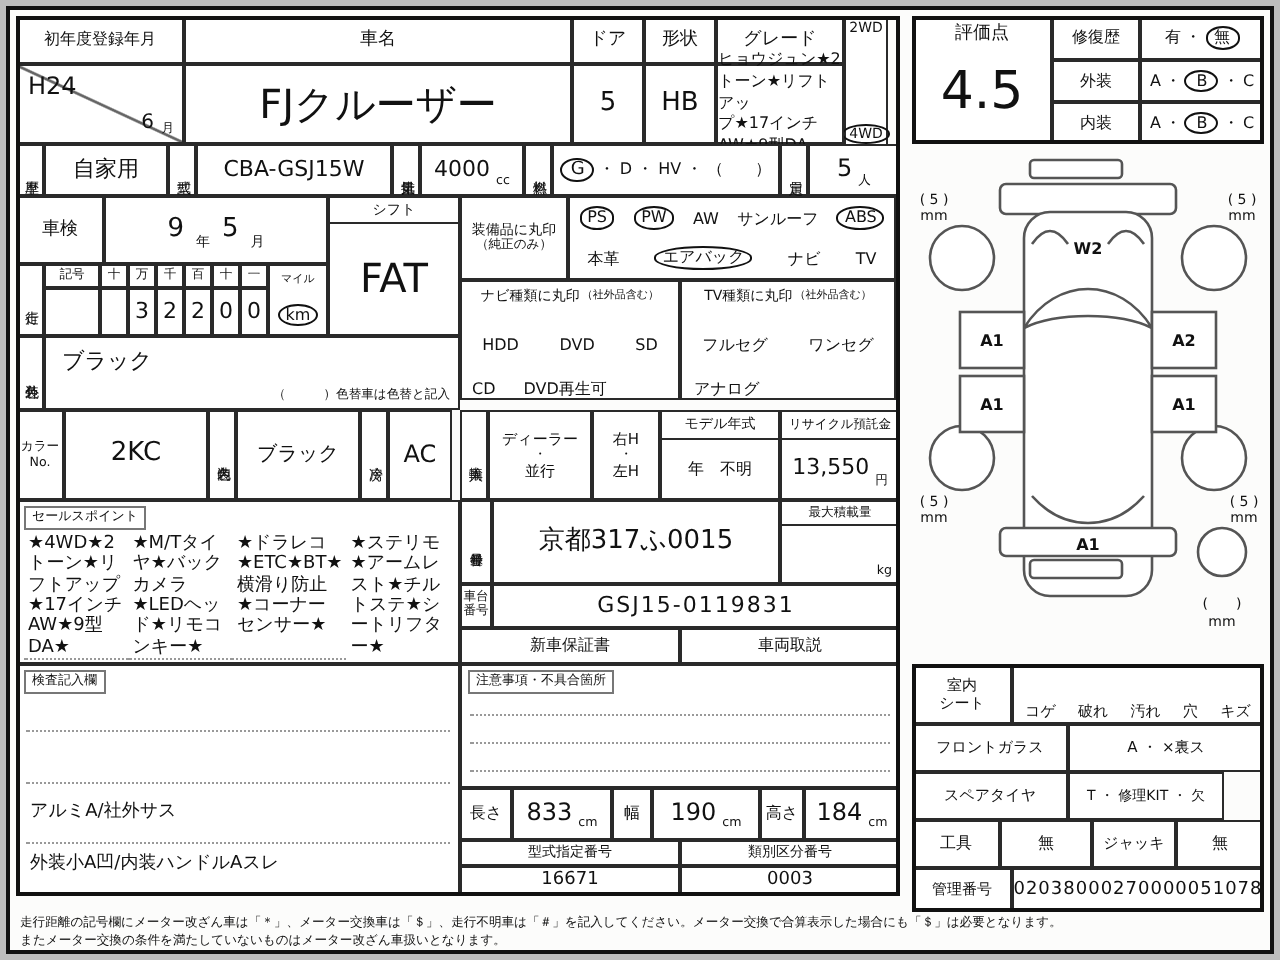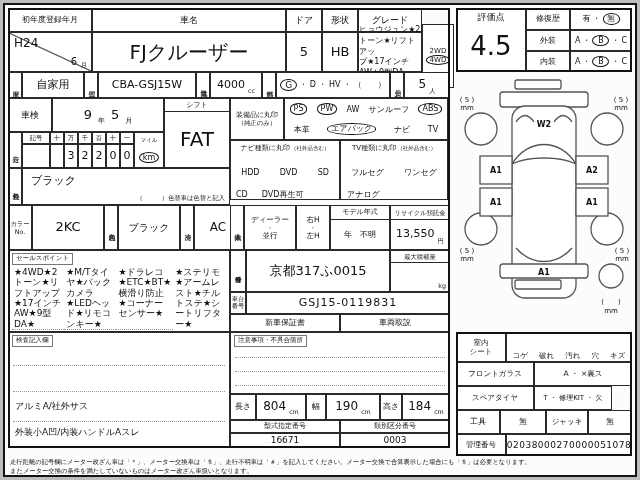--- a/index.html
+++ b/index.html
@@ -36,21 +36,21 @@
     </div>
 <div class="c f9" style="left:286px;top:8px;width:36px;height:24px">
       <span>ドア</span>
     </div>
 <div class="c f9" style="left:322px;top:8px;width:36px;height:24px">
       <span>形状</span>
     </div>
 <div class="c f9" style="left:358px;top:8px;width:64px;height:24px">
       <span>グレード</span>
     </div>
-<div class="c col f7" style="left:422px;top:24px;width:32px;height:64px;justify-content:center">
+<div class="c col f7" style="left:422px;top:9px;width:22px;height:64px;justify-content:space-between">
   <span>2WD</span>
   <span class="on">4WD</span>
 </div>
 
 <div class="c" style="left:8px;top:32px;width:84px;height:40px">
   <div class="diag"></div>
   <span class="f12 b" style="position:absolute;left:5px;top:4px">H24</span>
   <span class="f10 b" style="position:absolute;right:14px;bottom:4px">6</span>
   <span class="f6" style="position:absolute;right:4px;bottom:3px">月</span>
 </div>
@@ -233,21 +233,21 @@
     </div>
 <div class="c vert" style="left:104px;top:205px;width:14px;height:45px">
       <span>内装色</span>
     </div>
 <div class="c f10" style="left:118px;top:205px;width:62px;height:45px">
       <span>ブラック</span>
     </div>
 <div class="c vert" style="left:180px;top:205px;width:14px;height:45px">
       <span>冷房</span>
     </div>
-<div class="c f12" style="left:194px;top:205px;width:48px;height:45px">
+<div class="c f12" style="left:194px;top:205px;width:32px;height:45px">
       <span>AC</span>
     </div>
 
 <div class="c vert" style="left:230px;top:205px;width:14px;height:45px">
       <span>輸入車</span>
     </div>
 <div class="c col f75" style="left:244px;top:205px;width:52px;height:45px;line-height:1.2">
   <span>ディーラー</span>
   <span class="f6">・</span>
   <span>並行</span>
@@ -324,21 +324,21 @@
   <span class="tag">注意事項・不具合箇所</span>
   <div class="dot" style="top:24px"></div>
   <div class="dot" style="top:38px"></div>
   <div class="dot" style="top:52px"></div>
 </div>
 
 <div class="c f8" style="left:230px;top:394px;width:26px;height:26px">
       <span>長さ</span>
     </div>
 <div class="c" style="left:256px;top:394px;width:50px;height:26px;gap:3px">
-  <span class="f12 b">804</span>
+  <span class="f12 b">833</span>
   <span class="f6" style="align-self:flex-end;padding-bottom:4px">cm</span>
 </div>
 <div class="c f8" style="left:306px;top:394px;width:20px;height:26px">
       <span>幅</span>
     </div>
 <div class="c" style="left:326px;top:394px;width:54px;height:26px;gap:3px">
   <span class="f12 b">190</span>
   <span class="f6" style="align-self:flex-end;padding-bottom:4px">cm</span>
 </div>
 <div class="c f8" style="left:380px;top:394px;width:22px;height:26px">

